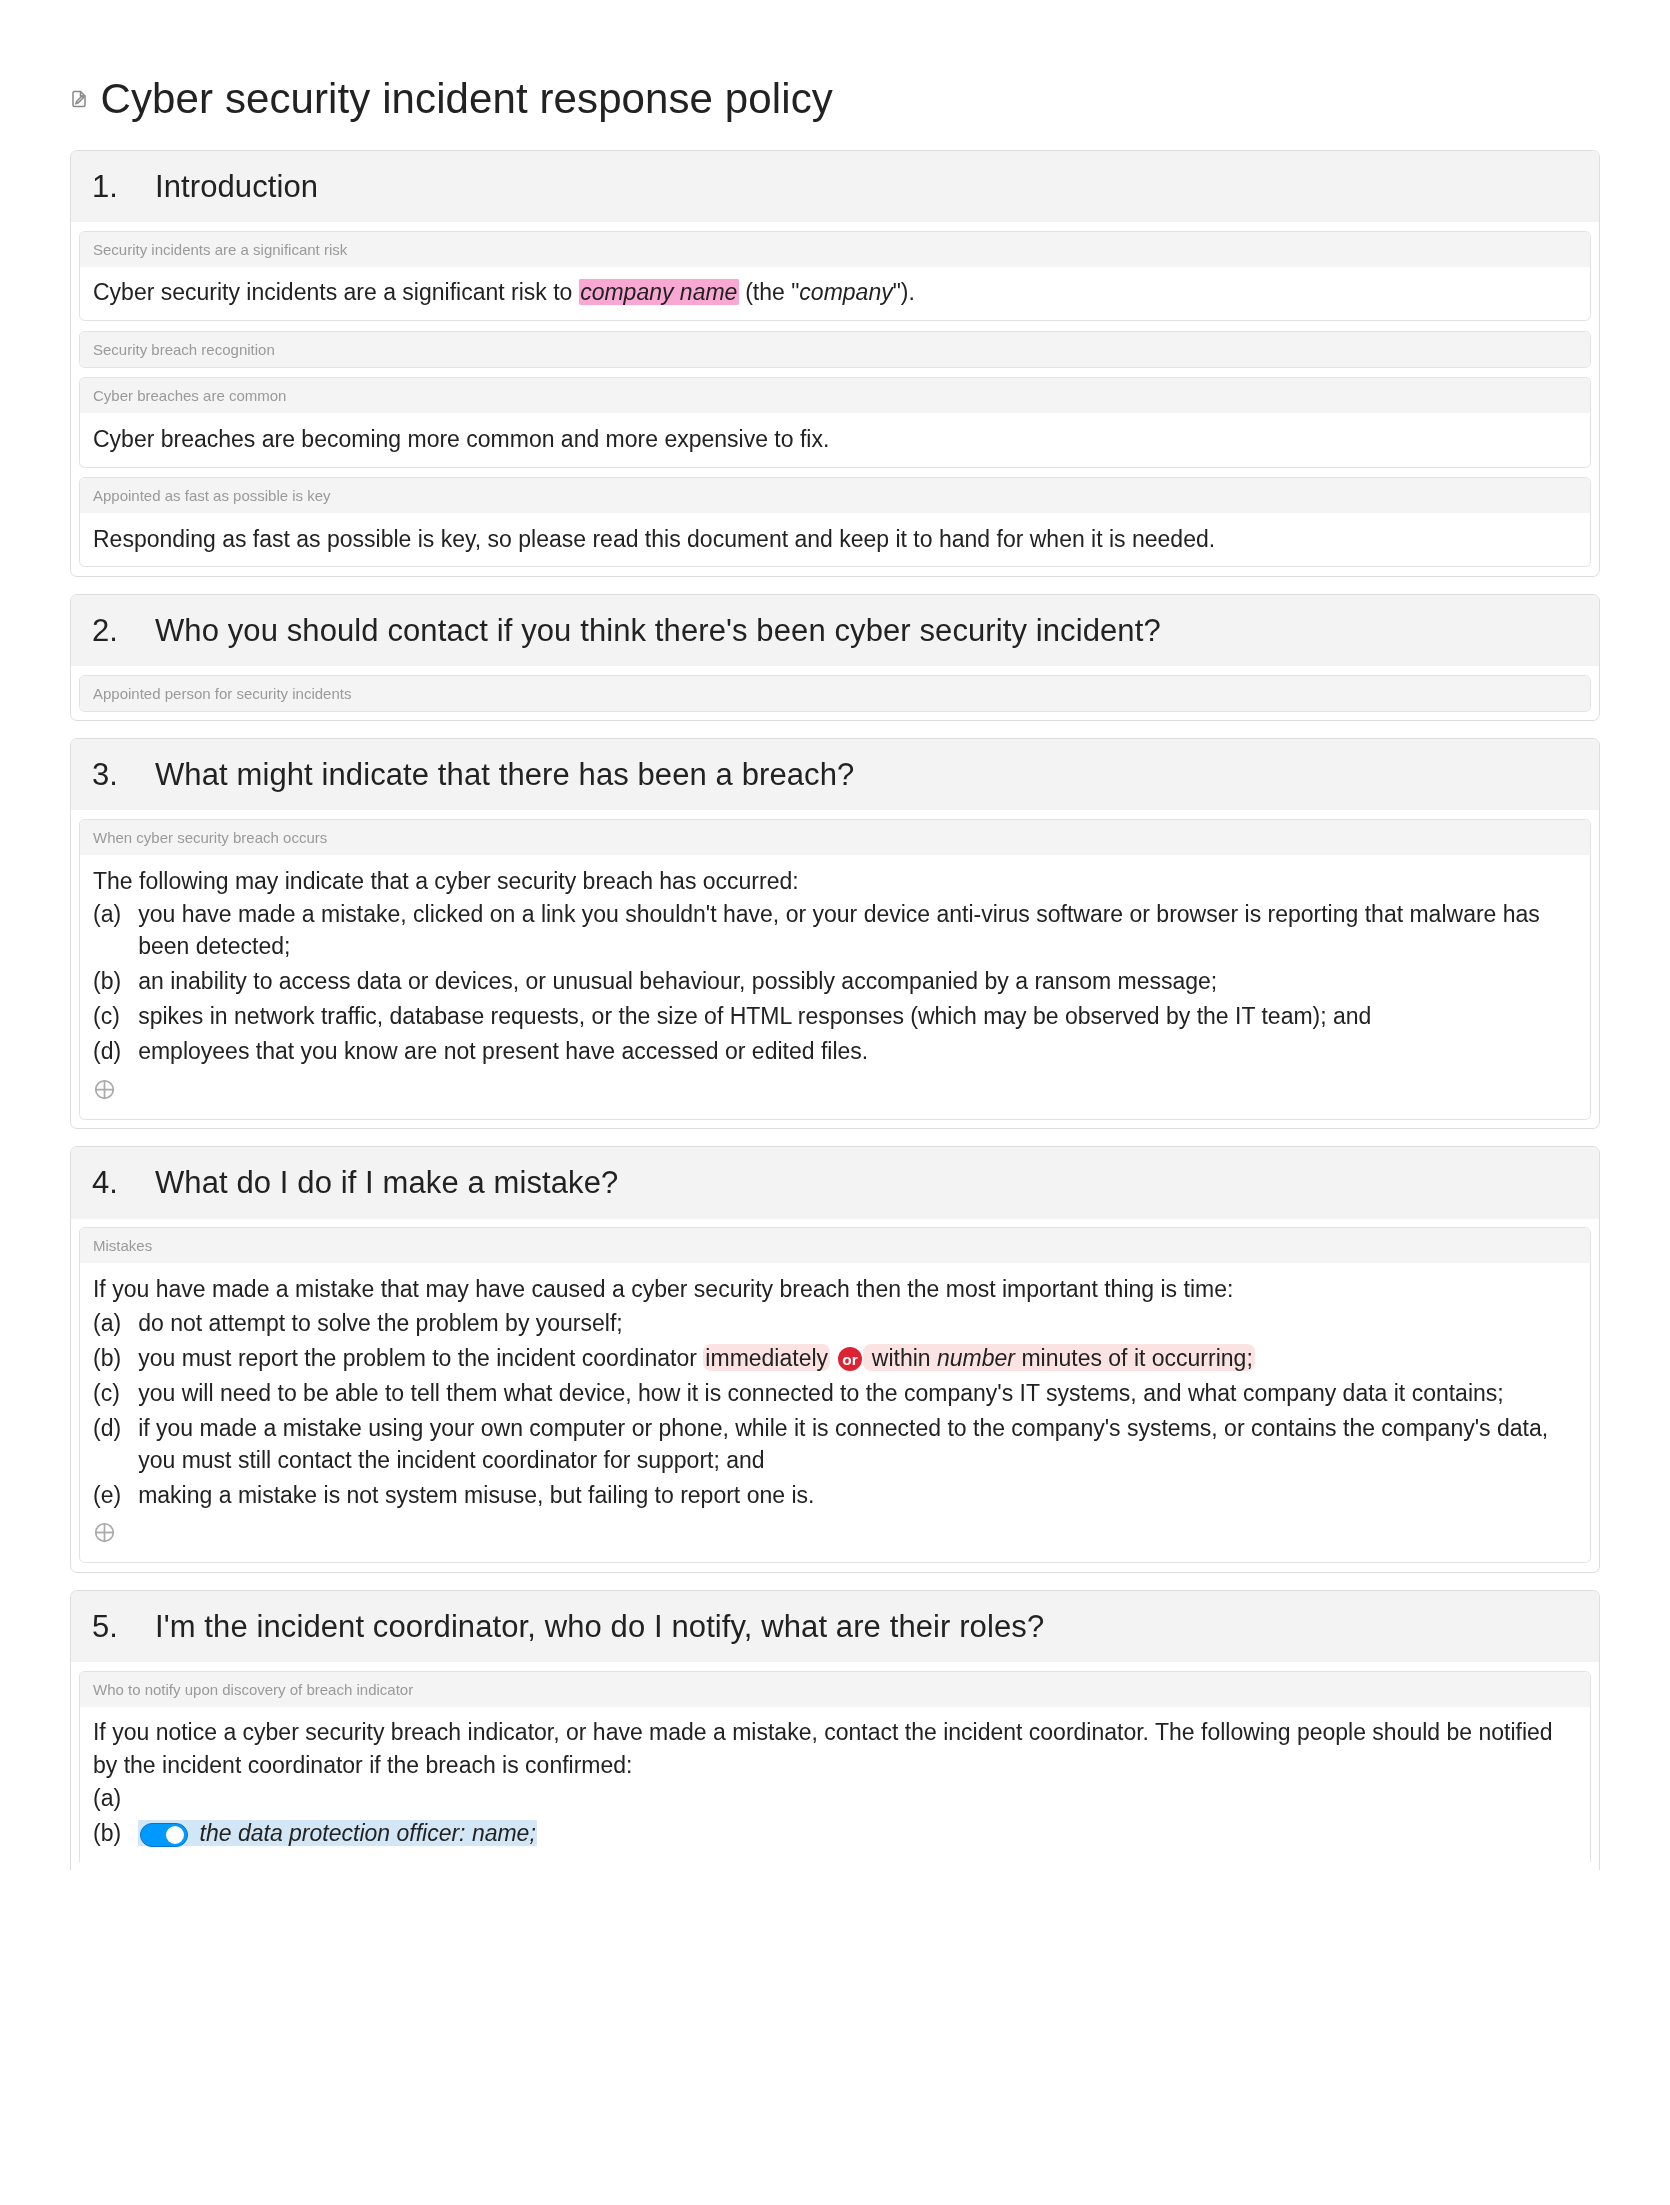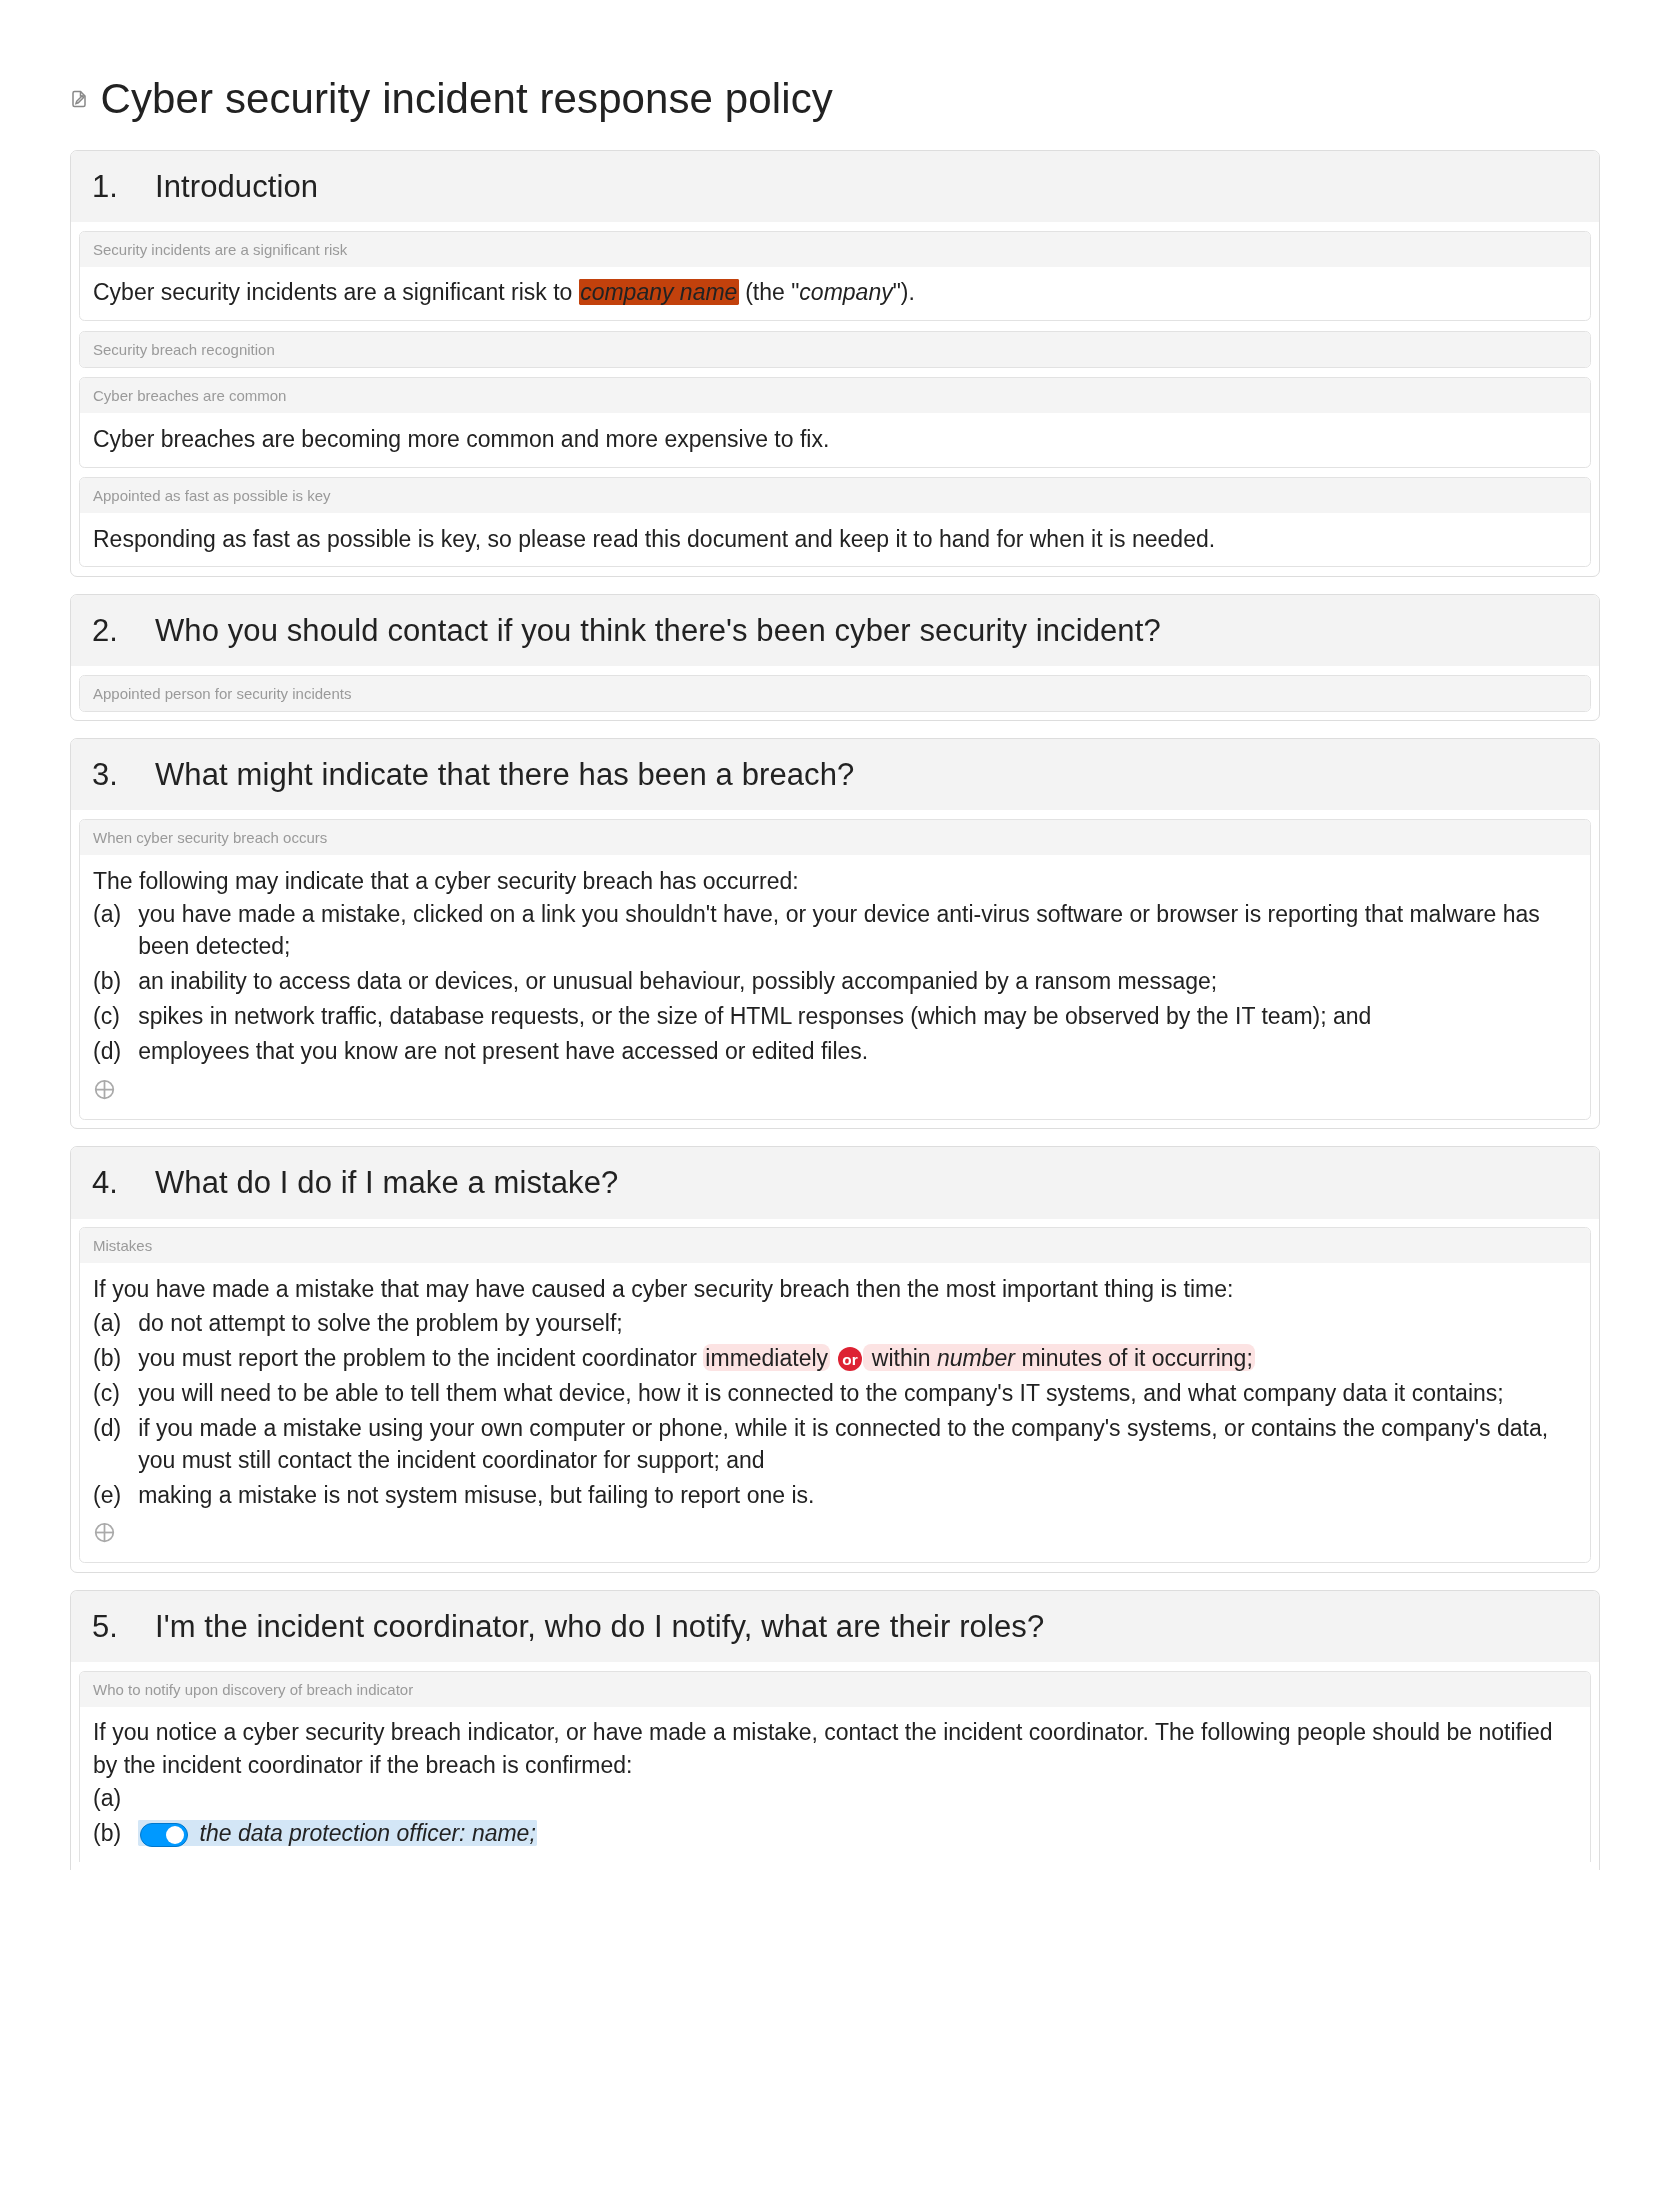--- a/index.html
+++ b/index.html
@@ -70,21 +70,21 @@
     background: #f4f4f4;
     color: #9a9a9a;
     padding: 7px 12.6px;
     font-size: 15px;
   }
   .clause-body {
     padding: 9.8px 12.6px 11.2px 12.6px;
     font-size: 23px;
   }
   .var {
-    background: #c2410c;
+    background: #f9a8d4;
     font-style: italic;
     padding: 0 1.4px;
     border-radius: 1.4px;
   }
   .var-blue {
     background: #d3e6f6;
     font-style: italic;
     padding: 0 1.4px;
     border-radius: 1.4px;
   }

